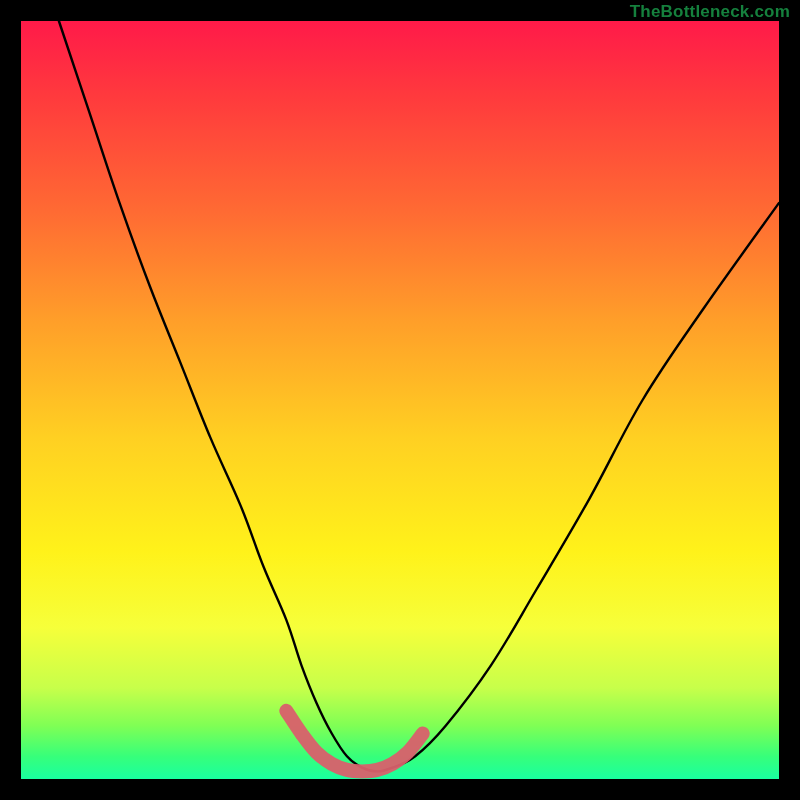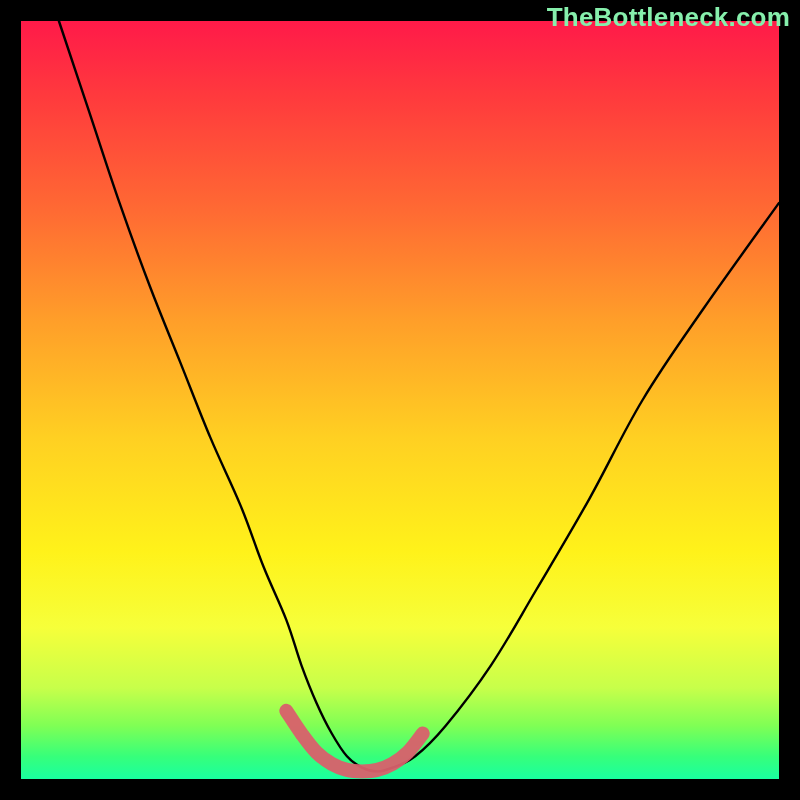--- a/index.html
+++ b/index.html
@@ -14,22 +14,22 @@
   .frame {
     position: relative;
     width: 800px;
     height: 800px;
     background: #000;
   }
   .watermark {
     position: absolute;
     top: 2px;
     right: 10px;
-    color: #86efac;
-    font-size: 26px;
+    color: #15803d;
+    font-size: 17px;
     font-weight: 600;
     letter-spacing: 0.2px;
     z-index: 5;
   }
   .plot-area {
     position: absolute;
     left: 21px;
     top: 21px;
     width: 758px;
     height: 758px;

